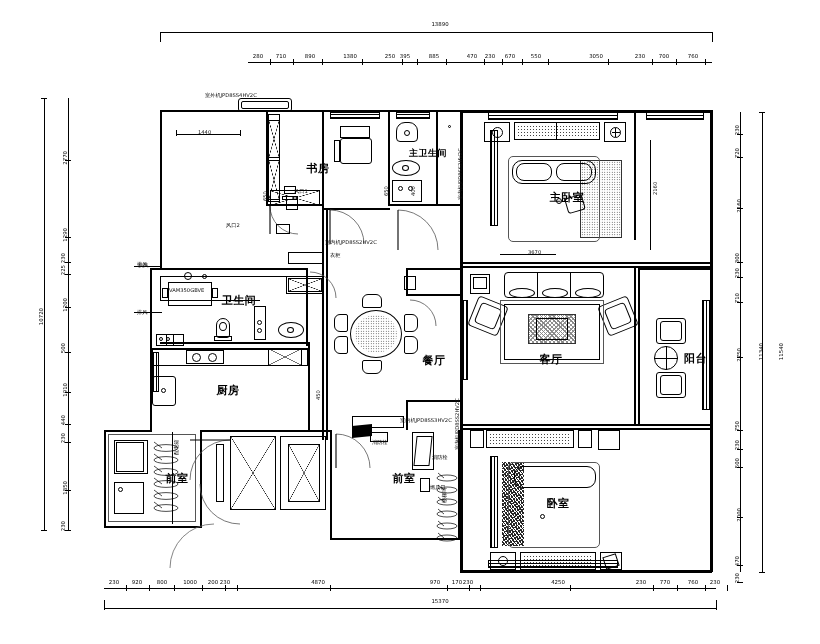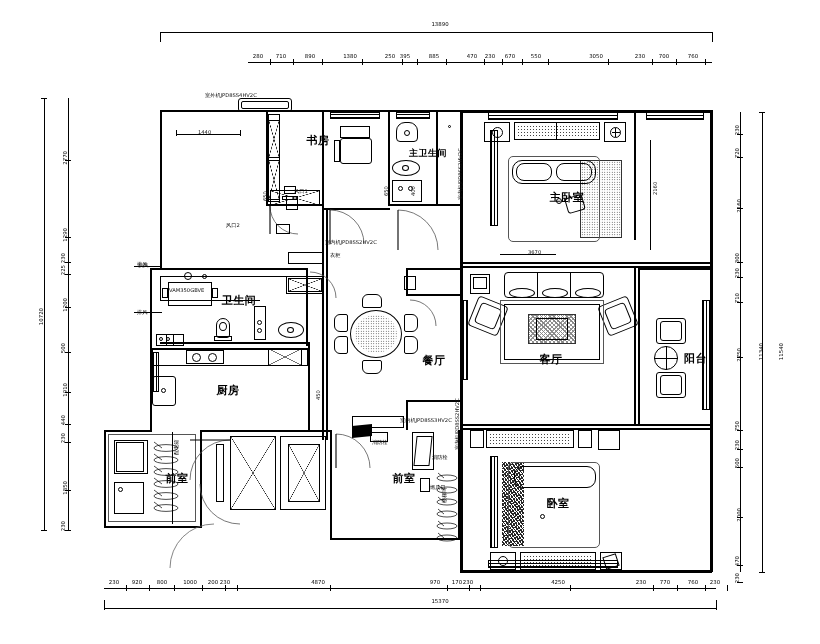--- a/index.html
+++ b/index.html
@@ -528,21 +528,21 @@
 
   <div>
     <div class="ln hl" style="left:176px;top:134px;width:64px;"></div>
     <div class="tick" style="left:176px;top:130px;"></div>
     <div class="tick" style="left:240px;top:130px;"></div>
     <div class="ln hl" style="left:500px;top:254px;width:56px;"></div>
     <div class="ln vl" style="left:650px;top:140px;height:110px;"></div>
   </div>
 
   <div id="room-labels">
-      <div class="room" style="left: 318px; top: 140px;">书房</div>
+      <div class="room" style="left: 318px; top: 168px;">书房</div>
       <div class="room sm" style="left: 428px; top: 153px;">主卫生间</div>
       <div class="room" style="left: 567px; top: 197px;">主卧室</div>
       <div class="room" style="left: 551px; top: 359px;">客厅</div>
       <div class="room" style="left: 690px; top: 358px; padding-left: 11px;">阳台</div>
       <div class="room" style="left: 239px; top: 300px;">卫生间</div>
       <div class="room" style="left: 228px; top: 390px;">厨房</div>
       <div class="room" style="left: 434px; top: 360px;">餐厅</div>
       <div class="room" style="left: 177px; top: 478px;">前室</div>
       <div class="room" style="left: 404px; top: 478px;">前室</div>
       <div class="room" style="left: 558px; top: 503px;">卧室</div>

